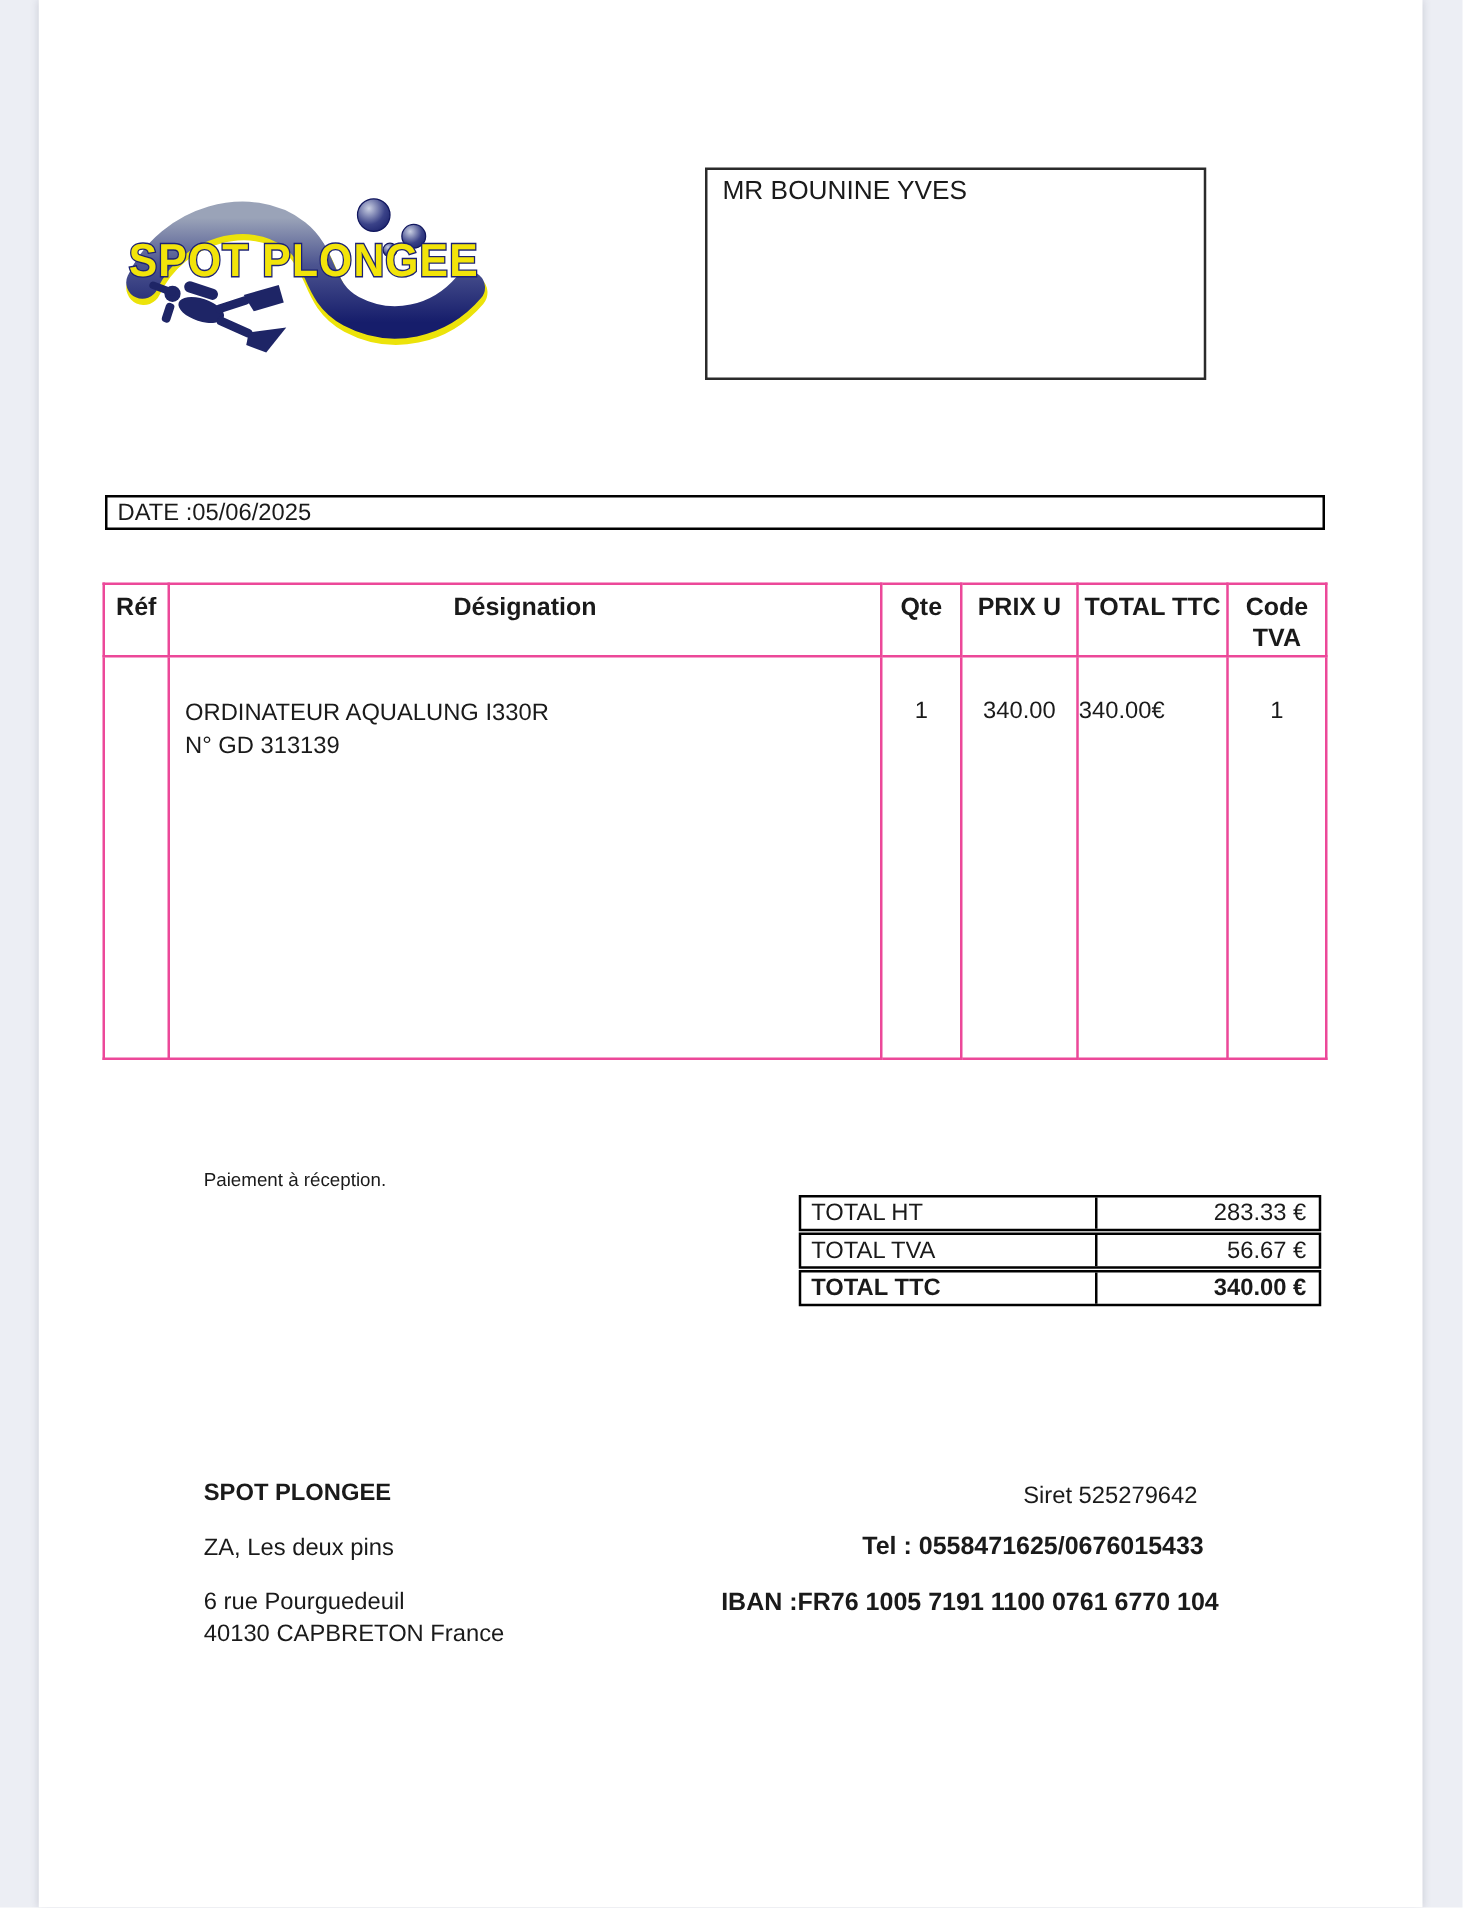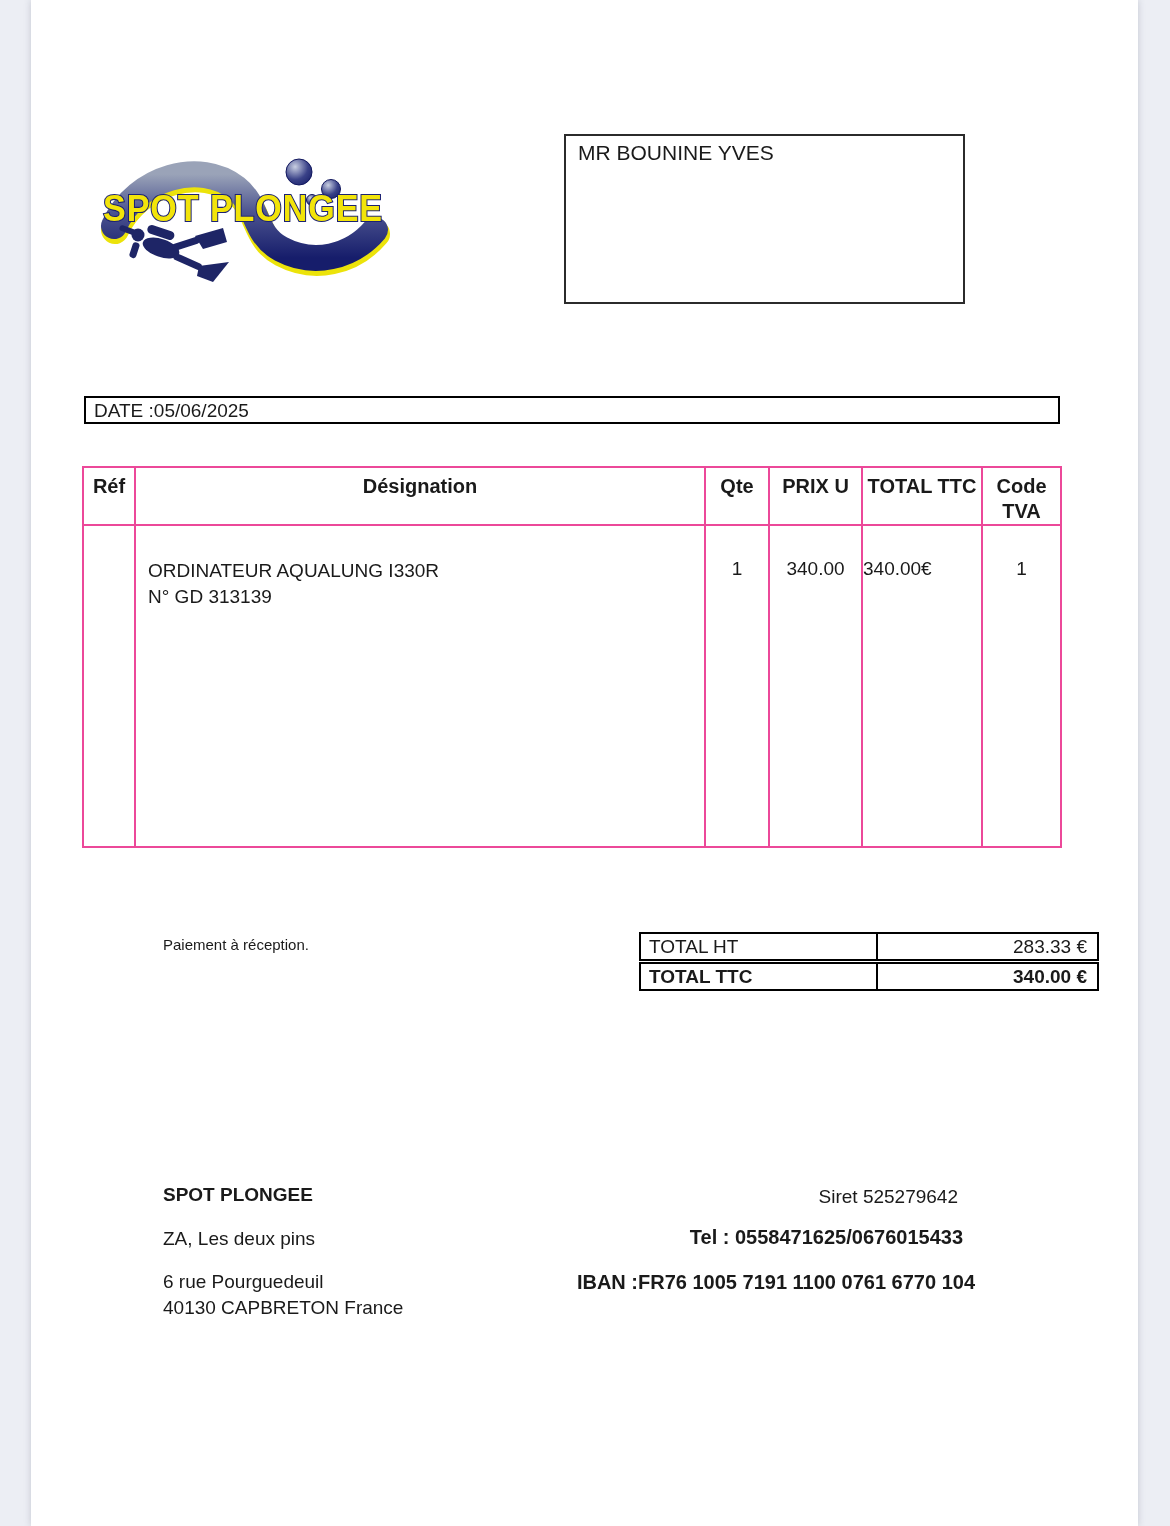--- a/index.html
+++ b/index.html
@@ -74,22 +74,22 @@
   td.cell-right  { padding-right: 11px; }
   
   .payment-note {
     position: absolute;
     left: 132px; top: 936px;
     font-size: 15px;
   }
   
   .totals {
     position: absolute;
-    left: 608px; top: 932px;
-    width: 460px;
+    left: 608px; top: 956px;
+    width: 418px;
   }
   .totals-row {
     display: flex;
     border: 2px solid #000;
     height: 29px;
     margin-bottom: 1px;
     font-size: 19px;
     line-height: 25px;
   }
   .totals-row .t-label {
@@ -205,20 +205,24 @@
     </tbody>
   </table>
 
   <div class="payment-note">Paiement à réception.</div>
 
   <div class="totals">
     <div class="totals-row">
       <div class="t-label">TOTAL HT</div>
       <div class="t-value">283.33 €</div>
     </div>
+    <div class="totals-row">
+      <div class="t-label">TOTAL TVA</div>
+      <div class="t-value">56.67 €</div>
+    </div>
     <div class="totals-row bold">
       <div class="t-label">TOTAL TTC</div>
       <div class="t-value">340.00 €</div>
     </div>
   </div>
 
   <div class="footer-left">
     <div class="f-company">SPOT PLONGEE</div>
     <div class="f-addr1">ZA, Les deux pins</div>
     <div class="f-addr2">6 rue Pourguedeuil</div>

